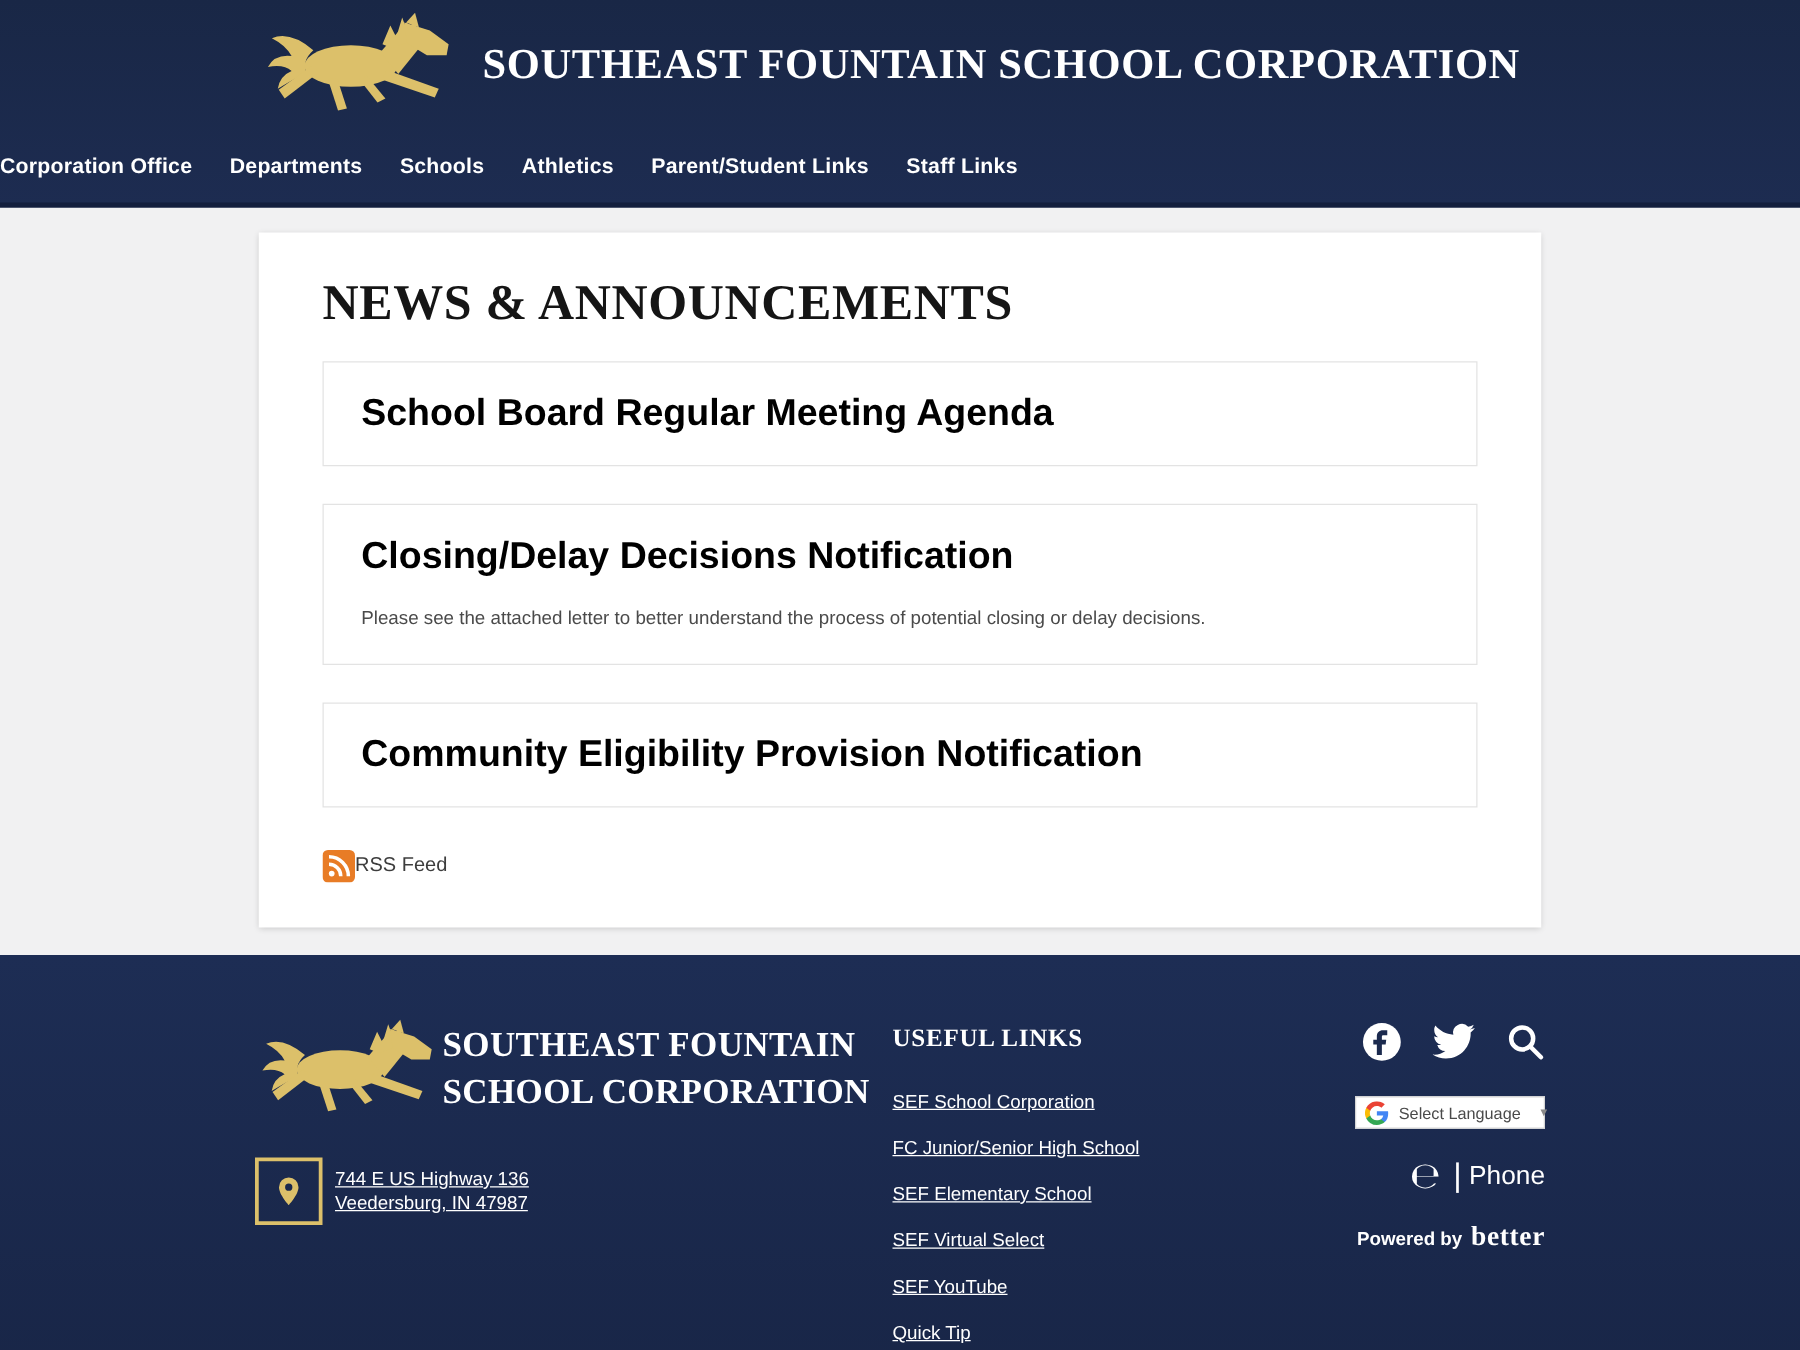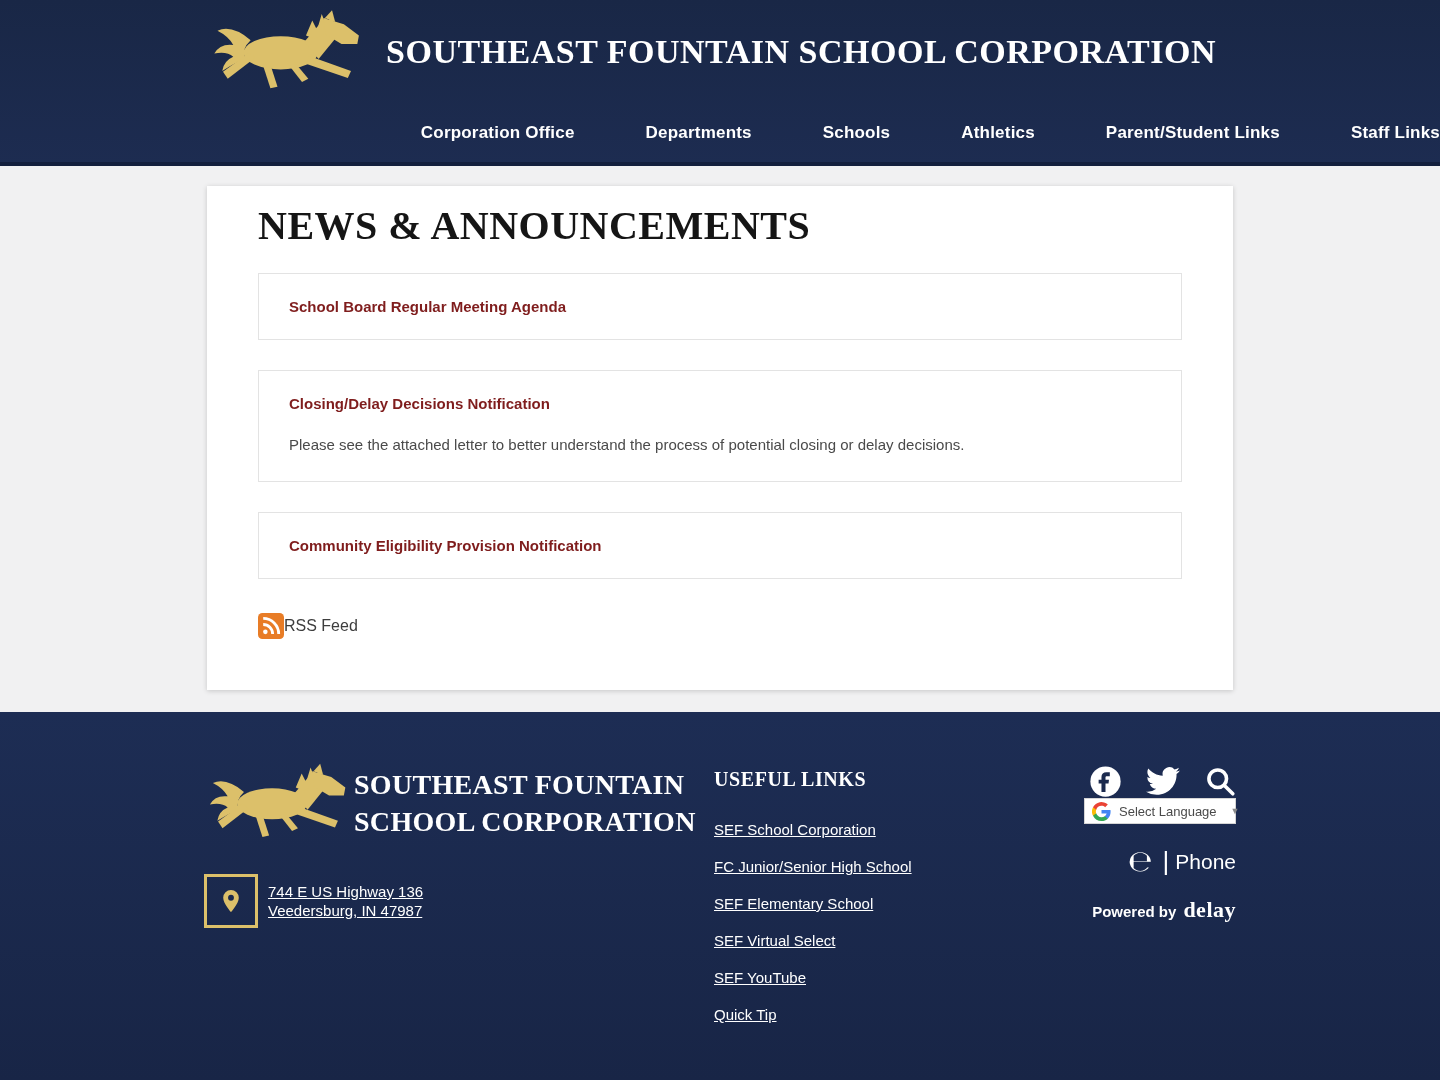--- a/index.html
+++ b/index.html
@@ -17,43 +17,43 @@
     display:flex; align-items:center; justify-content:center;
   }
   .brand { display:flex; align-items:center; gap:20px; transform:translateX(-8px); }
   .brand .horse { width:158px; height:90px; color:#dcc06a; }
   .site-title {
     font-family:"Liberation Serif", serif;
     font-weight:bold; font-size:34px; color:#ffffff;
     letter-spacing:.5px; margin:0; white-space:nowrap;
   }
   .main-nav {
-    height:62px; display:flex; align-items:center; justify-content:flex-end;
-    gap:71px; border-bottom:4px solid #131f3d;
+    height:62px; display:flex; align-items:center; justify-content:flex-start;
+    gap:30px; border-bottom:4px solid #131f3d;
   }
   .main-nav a {
     color:#fff; text-decoration:none; font-weight:bold; font-size:17px;
     letter-spacing:.2px;
   }
   
   .content-wrap { padding:20px 0 22px; }
   .card {
     width:1026px; min-height:504px; margin:0 auto;
     background:#fff; box-shadow:0 1px 5px rgba(0,0,0,.18);
-    padding:16px 51px 36px;
+    padding:32px 51px 36px;
   }
   .page-title {
     font-family:"Liberation Serif", serif; font-weight:bold;
     font-size:40px; color:#151515; margin:0 0 24px; letter-spacing:.5px;
   }
   .news-item {
     border:1px solid #e3e3e3; background:#fff;
     padding:24px 30px; margin-bottom:30px;
   }
-  .news-title { font-size:15px; font-weight:bold; color:#7f1d1d; margin:0; }
+  .news-title { font-size:30px; font-weight:bold; color:#000000; margin:0; }
   .news-body  { font-size:15px; color:#4a4a4a; margin:22px 0 2px; line-height:1.4; }
   .news-body:empty { display:none; }
   .rss-row { display:flex; align-items:center; margin-top:34px; }
   .rss-row svg { width:26px; height:26px; display:block; cursor:pointer; }
   .rss-label { font-size:16px; color:#3d3d3d; text-decoration:none; }
   
   .site-footer {
     height:370px; background:linear-gradient(180deg,#1d2d54,#182546);
     display:flex; flex-direction:column;
   }
@@ -85,21 +85,21 @@
     font-family:"Liberation Serif", serif; font-weight:bold;
     font-size:20px; color:#fff; letter-spacing:.6px; margin:6px 0 30px;
   }
   .footer-link {
     display:block; color:#fff; font-size:15px; margin-bottom:20px;
   }
   .social-row { display:flex; align-items:center; gap:24px; margin-top:2px; }
   .social-row a { display:block; line-height:0; }
   .social-row svg { display:block; }
   .translate-box {
-    width:152px; height:26px; background:#fff;
+    margin-top:27px; width:152px; height:26px; background:#fff;
     border:1px solid #d5d5d5; display:flex; align-items:center;
     padding:0 6px 0 7px; cursor:pointer;
   }
   .translate-box .g-logo { width:19px; height:19px; flex:none; }
   .translate-label { font-size:13px; color:#4a4a4a; margin-left:8px; white-space:nowrap; }
   .translate-divider { width:1px; height:17px; background:#cfcfcf; margin-left:8px; }
   .translate-caret { color:#8a8a8a; font-size:9px; margin-left:6px; }
   .login-row { margin-top:22px; display:flex; align-items:center; color:#fff; }
   .edlio-mark { font-family:"DejaVu Sans", sans-serif; font-size:29px; font-weight:bold; line-height:1; }
   .login-divider { font-size:26px; font-weight:300; margin:0 6px 0 10px; color:#fff; }
@@ -254,19 +254,19 @@
       </div>
 
       <div class="login-row">
         <span class="edlio-mark">℮</span>
         <span class="login-divider">|</span>
         <a class="login-label" href="#">Phone</a>
       </div>
 
       <div class="powered-row">
         <span>Powered by</span>
-        <span class="powered-brand">delay</span>
+        <span class="powered-brand">better</span>
       </div>
     </div>
 
   </div>
 
 </footer>
 
 </body></html>

